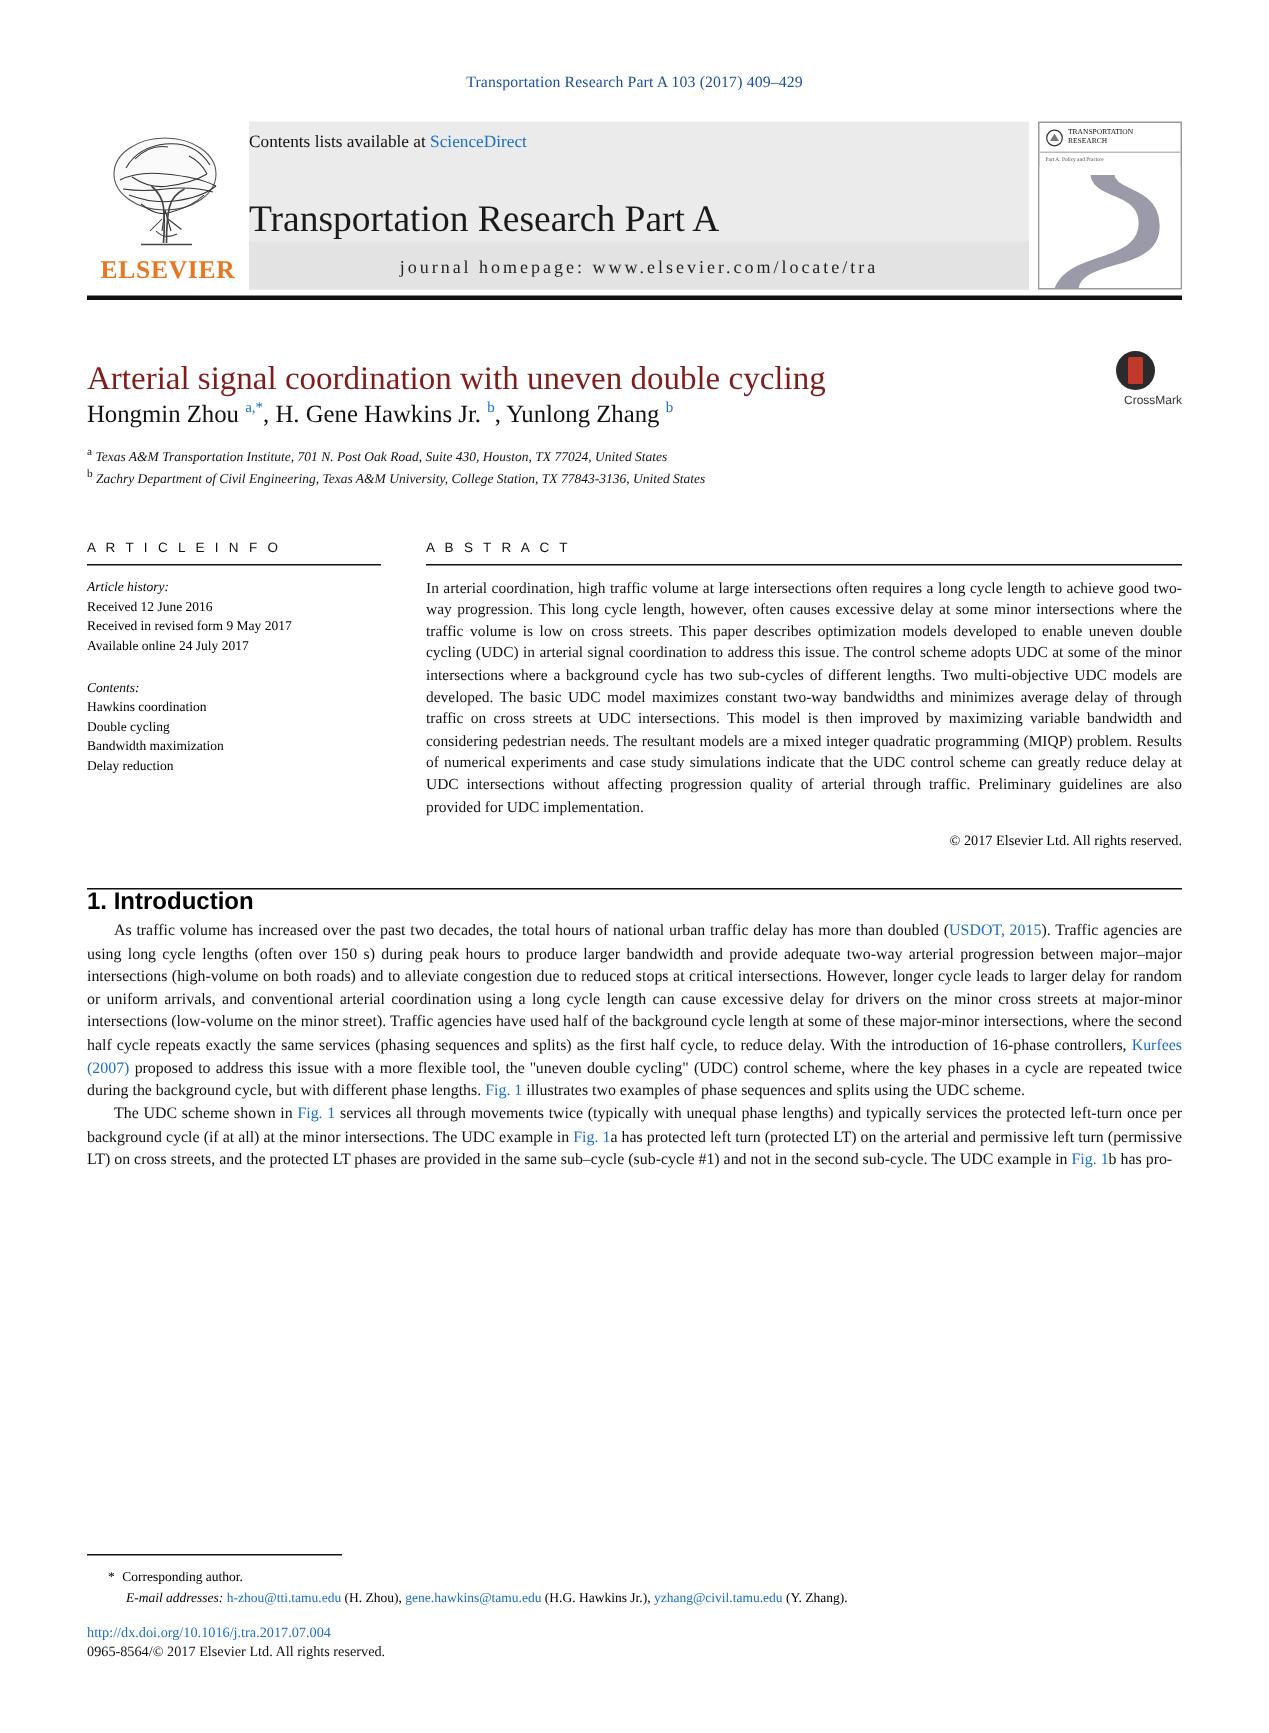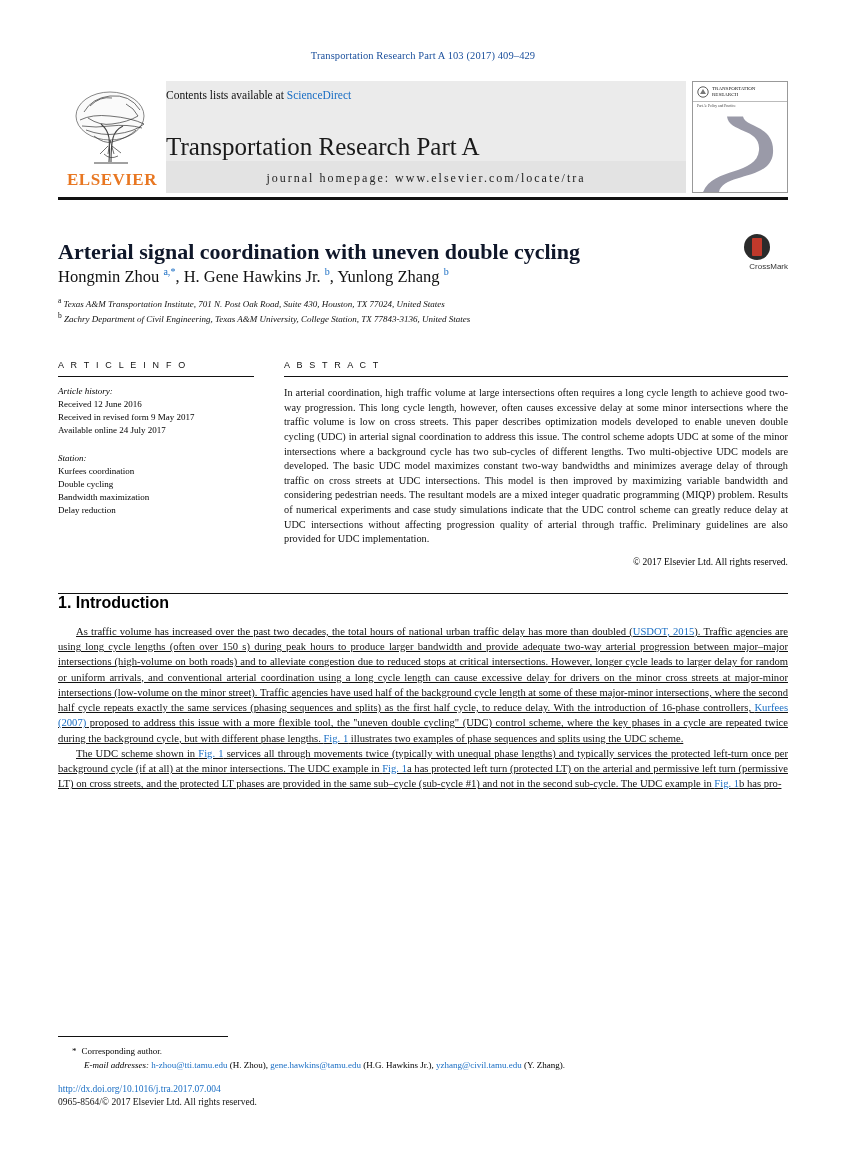--- a/index.html
+++ b/index.html
@@ -133,24 +133,24 @@
     margin: 4px 0 0 0;
   }
 
   
   .title-block {
     margin-top: 38px;
     position: relative;
   }
   .paper-title {
     font-size: 22px;
-    font-weight: bold;
+    font-weight: normal;
     margin: 0;
     line-height: 1.25;
-    color: #0f172a;
+    color: #7f1d1d;
   }
   .authors {
     margin-top: 0;
     font-size: 16.5px;
     color: #111;
   }
   .authors sup { font-size: 10px; color:#1a6ec4; }
   .affils {
     margin-top: 10px;
     font-size: 9px;
@@ -238,23 +238,22 @@
   
   .body-sec-title {
     font-size: 16px;
     font-weight: bold;
     font-family: "Liberation Sans", sans-serif;
   }
   .body-text {
     font-size: 10.6px;
     line-height: 1.44;
     text-align: justify;
-    margin-top: 12px;
-    color: #111;
-    text-decoration: underline;
+    margin-top: 2px;
+    color: #111;
   }
   .body-text p { margin: 0; text-indent: 18px; }
   .body-text p + p { margin-top: 0; }
   a.link { color: #1a6ec4; text-decoration: none; }
 
   
   .footnote {
     position: absolute;
     left: 58px;
     right: 58px;
@@ -362,22 +361,22 @@
 
   <div class="info-abstract">
     <div class="col-info">
       <div class="sec-head">A R T I C L E   I N F O</div>
       <hr class="thin-rule">
       <div class="info-label">Article history:</div>
       <div class="info-line">Received 12 June 2016</div>
       <div class="info-line">Received in revised form 9 May 2017</div>
       <div class="info-line">Available online 24 July 2017</div>
       <div class="info-gap"></div>
-      <div class="info-label">Station:</div>
-      <div class="info-line">Kurfees coordination</div>
+      <div class="info-label">Contents:</div>
+      <div class="info-line">Hawkins coordination</div>
       <div class="info-line">Double cycling</div>
       <div class="info-line">Bandwidth maximization</div>
       <div class="info-line">Delay reduction</div>
     </div>
 
     <div class="col-abstract">
       <div class="sec-head">A B S T R A C T</div>
       <hr class="thin-rule">
       <div class="abstract-text">In arterial coordination, high traffic volume at large intersections often requires a long cycle length to achieve good two-way progression. This long cycle length, however, often causes excessive delay at some minor intersections where the traffic volume is low on cross streets. This paper describes optimization models developed to enable uneven double cycling (UDC) in arterial signal coordination to address this issue. The control scheme adopts UDC at some of the minor intersections where a background cycle has two sub-cycles of different lengths. Two multi-objective UDC models are developed. The basic UDC model maximizes constant two-way bandwidths and minimizes average delay of through traffic on cross streets at UDC intersections. This model is then improved by maximizing variable bandwidth and considering pedestrian needs. The resultant models are a mixed integer quadratic programming (MIQP) problem. Results of numerical experiments and case study simulations indicate that the UDC control scheme can greatly reduce delay at UDC intersections without affecting progression quality of arterial through traffic. Preliminary guidelines are also provided for UDC implementation.</div>
       <div class="copyright-line">© 2017 Elsevier Ltd. All rights reserved.</div>

